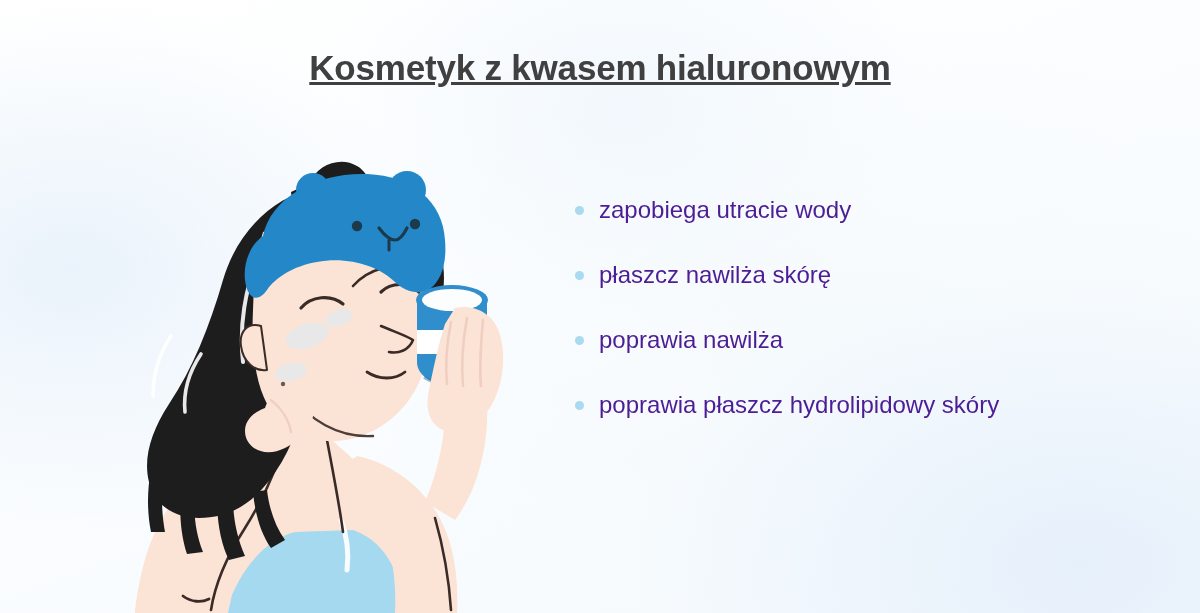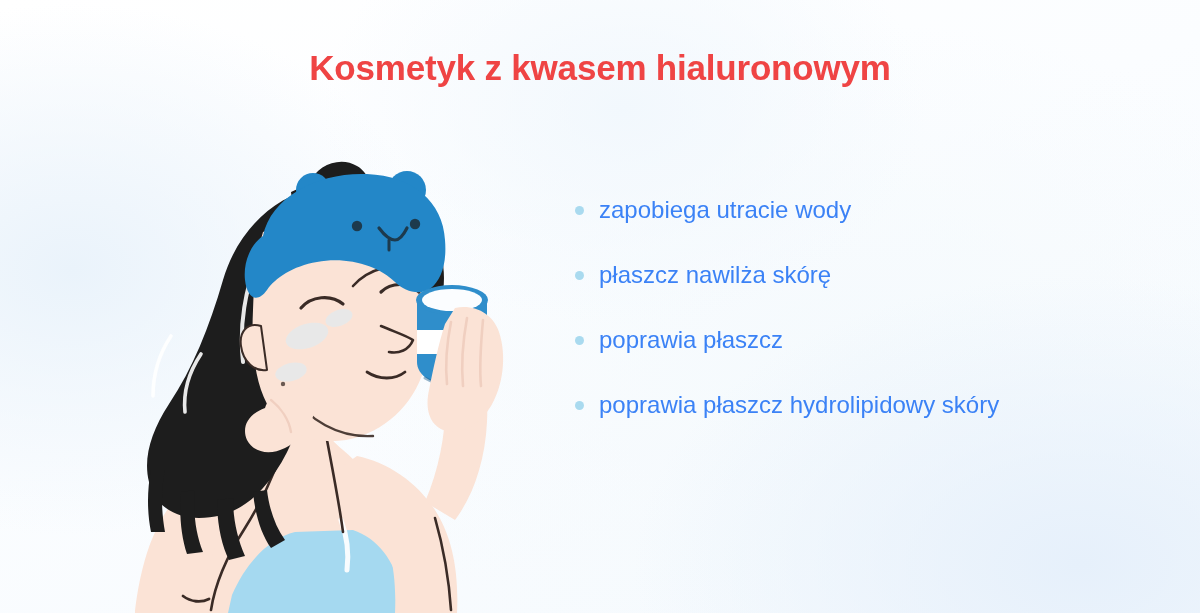--- a/index.html
+++ b/index.html
@@ -36,23 +36,24 @@
   }
 
   .title {
     position: absolute;
     top: 48px;
     left: 0;
     width: 1200px;
     text-align: center;
     font-size: 35px;
     font-weight: bold;
-    color: #ef4444;
+    color: #404040;
     letter-spacing: -0.2px;
     white-space: nowrap;
+    text-decoration: underline;
   }
 
   
   .benefit-list {
     position: absolute;
     left: 575px;
     top: 178px;
     width: 580px;
     margin: 0;
     padding: 0;
@@ -66,21 +67,21 @@
   .bullet-dot {
     width: 9px;
     height: 9px;
     border-radius: 50%;
     background: #a9daef;
     flex: 0 0 auto;
     margin-right: 15px;
   }
   .benefit-text {
     font-size: 24px;
-    color: #3b82f6;
+    color: #4c1d95;
     line-height: 1.2;
     white-space: nowrap;
   }
 
   
   .illustration {
     position: absolute;
     left: 95px;
     top: 140px;
     width: 470px;
@@ -291,21 +292,21 @@
     <li class="benefit-item">
       <span class="bullet-dot"></span>
       <span class="benefit-text">zapobiega utracie wody</span>
     </li>
     <li class="benefit-item">
       <span class="bullet-dot"></span>
       <span class="benefit-text">płaszcz nawilża skórę</span>
     </li>
     <li class="benefit-item">
       <span class="bullet-dot"></span>
-      <span class="benefit-text">poprawia płaszcz</span>
+      <span class="benefit-text">poprawia nawilża</span>
     </li>
     <li class="benefit-item">
       <span class="bullet-dot"></span>
       <span class="benefit-text">poprawia płaszcz hydrolipidowy skóry</span>
     </li>
   </ul>
 
 </div>
 
 </body></html>

